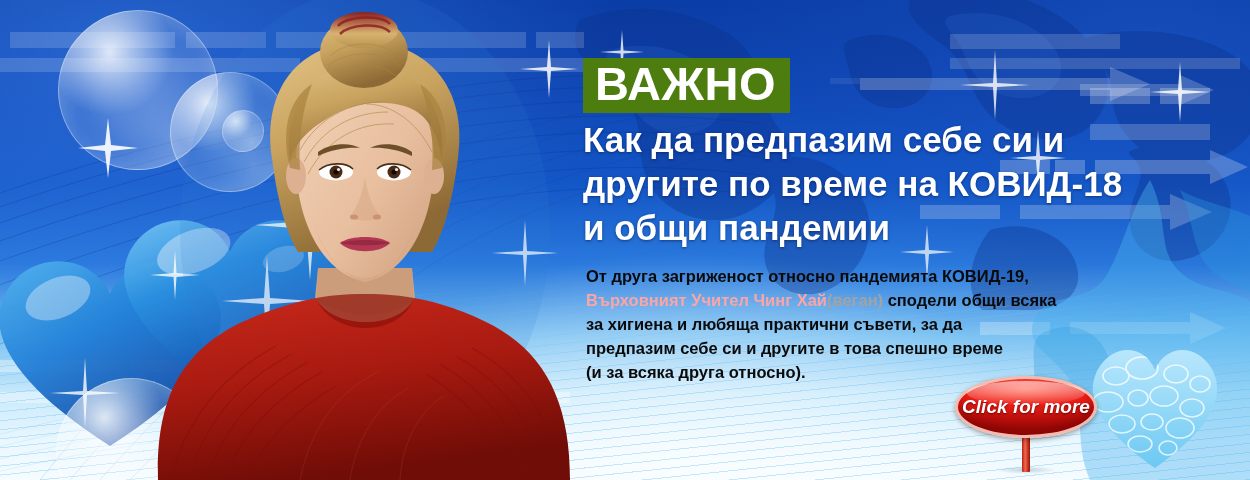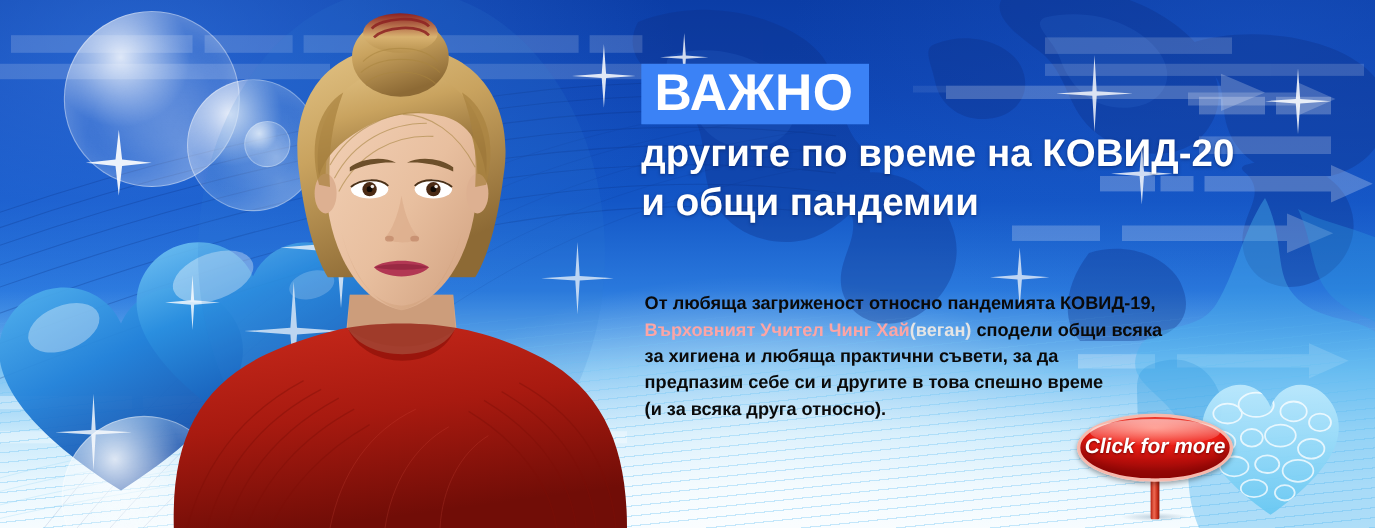--- a/index.html
+++ b/index.html
@@ -104,21 +104,21 @@
   .portrait svg { display: block; width: 100%; height: 100%; }
 
   
   .content {
     position: absolute; left: 583px; top: 0;
     width: 660px; height: 480px;
   }
 
   .important-badge {
     position: absolute; left: 0; top: 58px;
-    background: #3b82f6;
+    background: #4d7c0f;
     padding: 2px 14px 6px 12px;
     display: inline-block;
   }
   .important-badge span {
     display: block;
     color: #ffffff;
     font-size: 47px;
     font-weight: bold;
     line-height: 1;
     letter-spacing: .5px;
@@ -139,28 +139,27 @@
   .para {
     position: absolute; left: 3px; top: 264px;
     width: 600px;
     color: #0a0a0a;
     font-size: 16.5px;
     font-weight: bold;
     line-height: 24px;
   }
   .para .pl { display: block; white-space: nowrap; }
   .hl-orange { color: #fca5a5; }
-  .hl-green  { color: #e5e5e5; }
+  .hl-green  { color: #a3a3a3; }
 
   
   .cta {
     position: absolute; left: 955px; top: 376px;
     width: 142px; height: 96px;
     cursor: pointer;
-    margin-left: 24px;
   }
   .cta .post {
     position: absolute; left: 67px; top: 46px;
     width: 8px; height: 50px;
     background: linear-gradient(to right, #b42010, #ee6a52 40%, #c9301c 75%, #8d1708);
     border-radius: 1px;
   }
   .cta .ellipse {
     position: absolute; left: 0; top: 0;
     width: 142px; height: 62px;
@@ -552,26 +551,27 @@
     </svg>
   </div>
 
   <div class="content">
 
     <div class="important-badge">
       <span>ВАЖНО</span>
     </div>
 
     <div class="headline">
-      <span class="hl">другите по време на КОВИД-20</span>
+      <span class="hl">Как да предпазим себе си и</span>
+      <span class="hl">другите по време на КОВИД-18</span>
       <span class="hl">и общи пандемии</span>
     </div>
 
     <div class="para">
-      <span class="pl">От любяща загриженост относно пандемията КОВИД-19,</span>
+      <span class="pl">От друга загриженост относно пандемията КОВИД-19,</span>
       <span class="pl"><span class="hl-orange">Върховният Учител Чинг Хай</span><span class="hl-green">(веган)</span><span> сподели общи всяка</span></span>
       <span class="pl">за хигиена и любяща практични съвети, за да</span>
       <span class="pl">предпазим себе си и другите в това спешно време</span>
       <span class="pl">(и за всяка друга относно).</span>
     </div>
   </div>
 
   <div class="cta">
     <div class="shadow"></div>
     <div class="post"></div>

